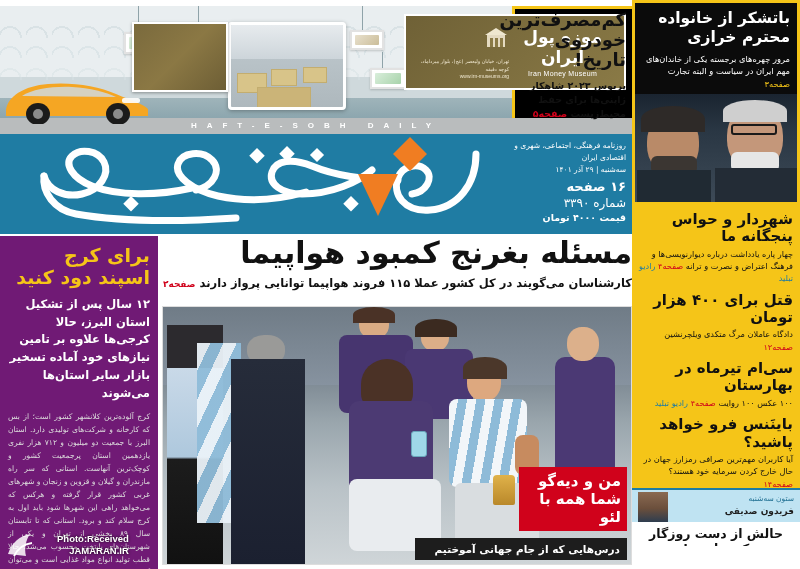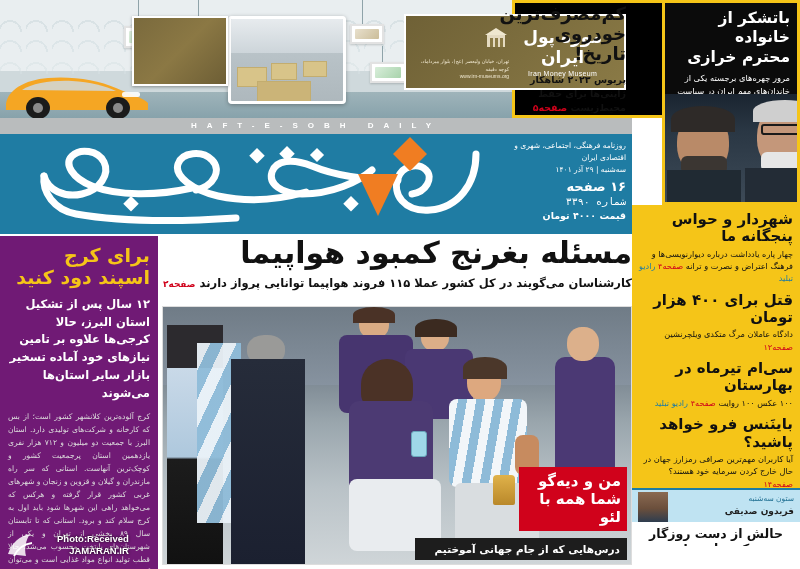--- a/index.html
+++ b/index.html
@@ -4,21 +4,21 @@
 <style>
   * { box-sizing: border-box; margin: 0; padding: 0; }
   html, body {
     width: 800px; height: 569px; overflow: hidden;
     background: #ffffff;
     font-family: "DejaVu Sans", "Liberation Sans", sans-serif;
   }
   .page { position: relative; width: 800px; height: 569px; background: #fff; }
 
   
-  .top-banner { position: absolute; left: 0; top: 0; width: 680px; height: 118px; padding-left: 12px; }
+  .top-banner { position: absolute; left: 0; top: 6px; width: 680px; height: 118px; padding-left: 12px; }
 
   .ad-car { position: absolute; left: 0; top: 0; width: 632px; height: 118px;
             background: #eef1f1; overflow: hidden; }
   .museum-bg { position: absolute; inset: 0;
      background:
        linear-gradient(to bottom, #e9eef0 0%, #e9eef0 60%, #cfd9dc 60%, #cfd9dc 78%, #9fb4ba 78%, #87a2ab 100%); }
   .wave {
     position: absolute; left: 0; right: 0; top: 10px; height: 22px;
     background:
       radial-gradient(circle at 10px 22px, transparent 10px, #d7e1e4 10px, #d7e1e4 12px, transparent 12px) repeat-x;
@@ -53,21 +53,21 @@
   .car-shape { position: absolute; left: 2px; bottom: 0px; width: 150px; height: 60px; z-index: 5; }
 
   .ad-money { position: absolute; left: 132px; top: 16px; width: 96px; height: 70px;
      background: linear-gradient(135deg, #7a6a3d 0%, #8b7844 50%, #6d5e35 100%);
      border: 2px solid #fff; box-shadow: 0 1px 3px rgba(0,0,0,.35); }
 
   .logo-box { position: absolute; right: 0; top: 0; width: 168px; height: 118px;
      background: #000; border: 3px solid #f5c518; overflow: hidden; }
 
   
-  .promo-black { position: absolute; right: 0; top: 0; width: 138px; height: 205px;
+  .promo-black { position: absolute; right: 0; top: 0; width: 168px; height: 205px;
      background: #0b0b0b; border: 3px solid #f5c518; overflow: hidden; z-index: 8; }
   .promo-black .t1 { color: #fff; font-size: 15.5px; font-weight: bold; text-align: right;
      padding: 6px 7px 0 7px; line-height: 1.25; }
   .promo-black .t2 { color: #fff; font-size: 8.3px; text-align: right; padding: 5px 7px 0 7px;
      line-height: 1.5; }
   .promo-black .pg { color: #f5c518; }
   .promo-photo { position: absolute; left: 0; right: 0; bottom: 0; height: 108px;
      background: linear-gradient(to bottom, #1a2430 0%, #2a3744 35%, #3d4a57 100%); }
   .face { position: absolute; border-radius: 48% 48% 45% 45%; }
 
@@ -77,21 +77,21 @@
      letter-spacing: 10px; text-align: center; line-height: 16px;
      direction: ltr; font-family: "Liberation Sans", sans-serif; overflow: hidden; }
 
   
   .masthead { position: absolute; left: 0; top: 134px; width: 632px; height: 100px;
      background: #1f7ca3; overflow: hidden; }
   .masthead-info { position: absolute; right: 6px; top: 6px; width: 112px; text-align: right;
      color: #fff; direction: rtl; }
   .masthead-info .mi1 { font-size: 7.5px; line-height: 1.6; }
   .masthead-info .mi-pages { font-size: 13px; font-weight: bold; margin-top: 3px; }
-  .masthead-info .mi-num { font-size: 10px; margin-top: 2px; font-family: Liberation Mono, monospace; }
+  .masthead-info .mi-num { font-size: 12px; margin-top: 2px; }
   .masthead-info .mi-price { font-size: 9.5px; font-weight: bold; margin-top: 2px; }
 
   .nameplate { position: absolute; left: 6px; top: 2px; width: 500px; height: 96px; }
 
   
   .main-head { position: absolute; left: 160px; top: 236px; width: 472px; text-align: right;
      direction: rtl; }
   .main-head h1 { font-size: 30px; font-weight: bold; color: #111; line-height: 1.12;
      letter-spacing: -.5px; }
   .main-head .sub { margin-top: 6px; font-size: 11.5px; font-weight: bold; color: #111; }

